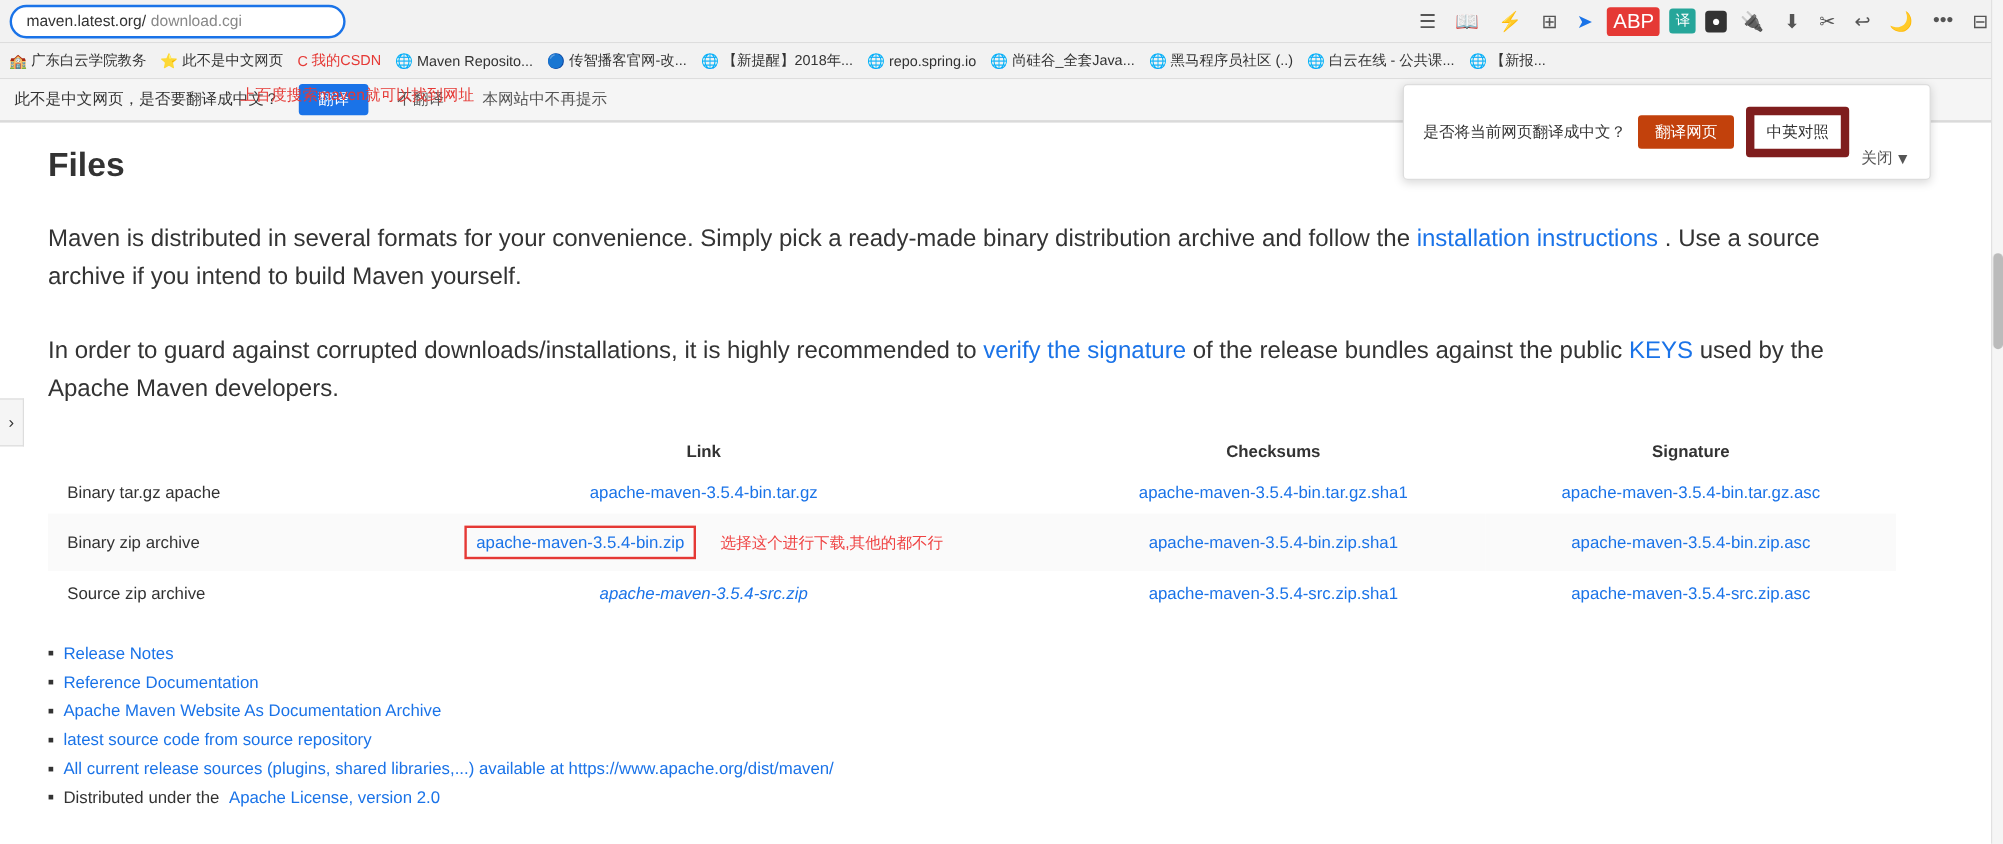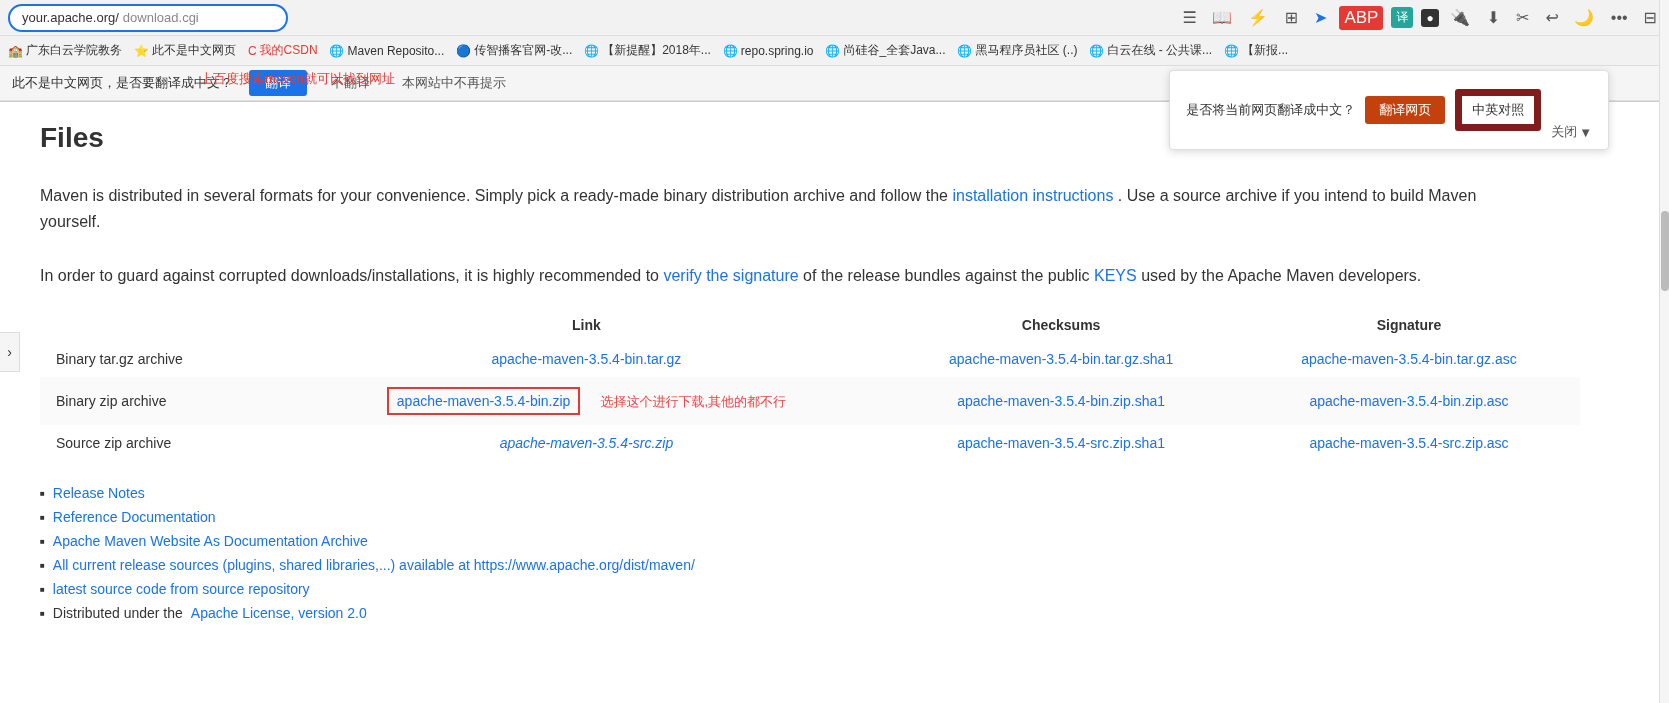--- a/index.html
+++ b/index.html
@@ -38,21 +38,21 @@
 
     
     .sidebar-toggle { position: fixed; left: 0; top: 50%; transform: translateY(-50%); background: #f5f5f5; border: 1px solid #ddd; border-left: none; width: 20px; height: 40px; display: flex; align-items: center; justify-content: center; cursor: pointer; z-index: 50; }
 
     
     .page-wrapper { display: flex; }
     .main-content { flex: 1; padding: 20px 40px 30px 40px; max-width: 1620px; }
 
     h1.files-title { font-size: 28px; font-weight: bold; color: #333; margin-bottom: 16px; }
 
-    .intro-text { font-size: 16px; line-height: 1.6; color: #333; margin-bottom: 12px; max-width: 1480px; margin-top: 29px; }
+    .intro-text { font-size: 20px; line-height: 1.6; color: #333; margin-bottom: 12px; max-width: 1480px; margin-top: 29px; }
     .link-blue { color: #1a73e8; text-decoration: none; }
 
     
     .files-table { width: 100%; border-collapse: collapse; margin: 20px 0; font-size: 14px; }
     .files-table thead tr { border-bottom: none; }
     .files-table th { text-align: center; padding: 8px 16px; font-weight: bold; color: #333; }
     .files-table th:first-child { text-align: left; }
     .files-table td { padding: 10px 16px; color: #333; border-top: none; }
     .files-table td:first-child { color: #333; min-width: 180px; }
     .files-table td a { color: #1a73e8; text-decoration: none; }
@@ -70,21 +70,21 @@
     .scrollbar-track { position: fixed; right: 0; top: 0; bottom: 0; width: 10px; background: #f5f5f5; border-left: 1px solid #ddd; }
     .scrollbar-thumb { position: absolute; top: 30%; width: 8px; height: 80px; background: #bbb; border-radius: 4px; left: 1px; }
   </style>
 </head>
 <body>
 
 <div class="browser-chrome">
 
   <div class="address-bar-row">
     <div class="address-box">
-      <span>your.apache.org/</span>
+      <span>maven.latest.org/</span>
         <span style="color:#888;">download.cgi</span>
     </div>
     <div class="toolbar-icons">
       <span class="toolbar-icon">☰</span>
       <span class="toolbar-icon">📖</span>
       <span class="toolbar-icon">⚡</span>
       <span class="toolbar-icon">⊞</span>
       <span class="toolbar-icon blue">➤</span>
       <span class="toolbar-icon red" style="background:#e53935;color:#fff;padding:2px 5px;border-radius:3px;font-size:17px;">ABP</span>
       <span class="toolbar-icon teal" style="background:#26a69a;color:#fff;padding:2px 5px;border-radius:3px;font-size:12px;">译</span>
@@ -165,21 +165,21 @@
         <tr>
           <th></th>
           <th style="text-align:center;">Link</th>
           <th style="text-align:center;">Checksums</th>
           <th style="text-align:center;">Signature</th>
         </tr>
       </thead>
       <tbody id="files-table-body">
 
       <tr>
-            <td>Binary tar.gz archive</td>
+            <td>Binary tar.gz apache</td>
             <td style="text-align: center;"><a href="#">apache-maven-3.5.4-bin.tar.gz</a></td>
             <td style="text-align: center;"><a href="#">apache-maven-3.5.4-bin.tar.gz.sha1</a></td>
             <td style="text-align: center;"><a href="#">apache-maven-3.5.4-bin.tar.gz.asc</a></td>
           </tr>
           <tr>
             <td>Binary zip archive</td>
             <td style="text-align: center;"><a href="#" style="border: 2px solid rgb(229, 57, 53); padding: 4px 8px; display: inline-block; color: rgb(26, 115, 232);">apache-maven-3.5.4-bin.zip</a><span style="color: #ef4444; margin-left: 20px; font-size: 13px;">选择这个进行下载,其他的都不行</span></td>
             <td style="text-align: center;"><a href="#">apache-maven-3.5.4-bin.zip.sha1</a></td>
             <td style="text-align: center;"><a href="#">apache-maven-3.5.4-bin.zip.asc</a></td>
           </tr>
@@ -197,24 +197,24 @@
     <li>
           <a href="#">Release Notes</a>
         </li>
         <li>
           <a href="#">Reference Documentation</a>
         </li>
         <li>
           <a href="#">Apache Maven Website As Documentation Archive</a>
         </li>
         <li>
+          <a href="#">latest source code from source repository</a>
+        </li>
+        <li>
           <a href="#">All current release sources (plugins, shared libraries,...) available at https://www.apache.org/dist/maven/</a>
-        </li>
-        <li>
-          <a href="#">latest source code from source repository</a>
         </li>
         <li>
           <span>Distributed under the </span>
           <a href="#">Apache License, version 2.0</a>
         </li>
       </ul>
 
   </div>
 </div>
 

